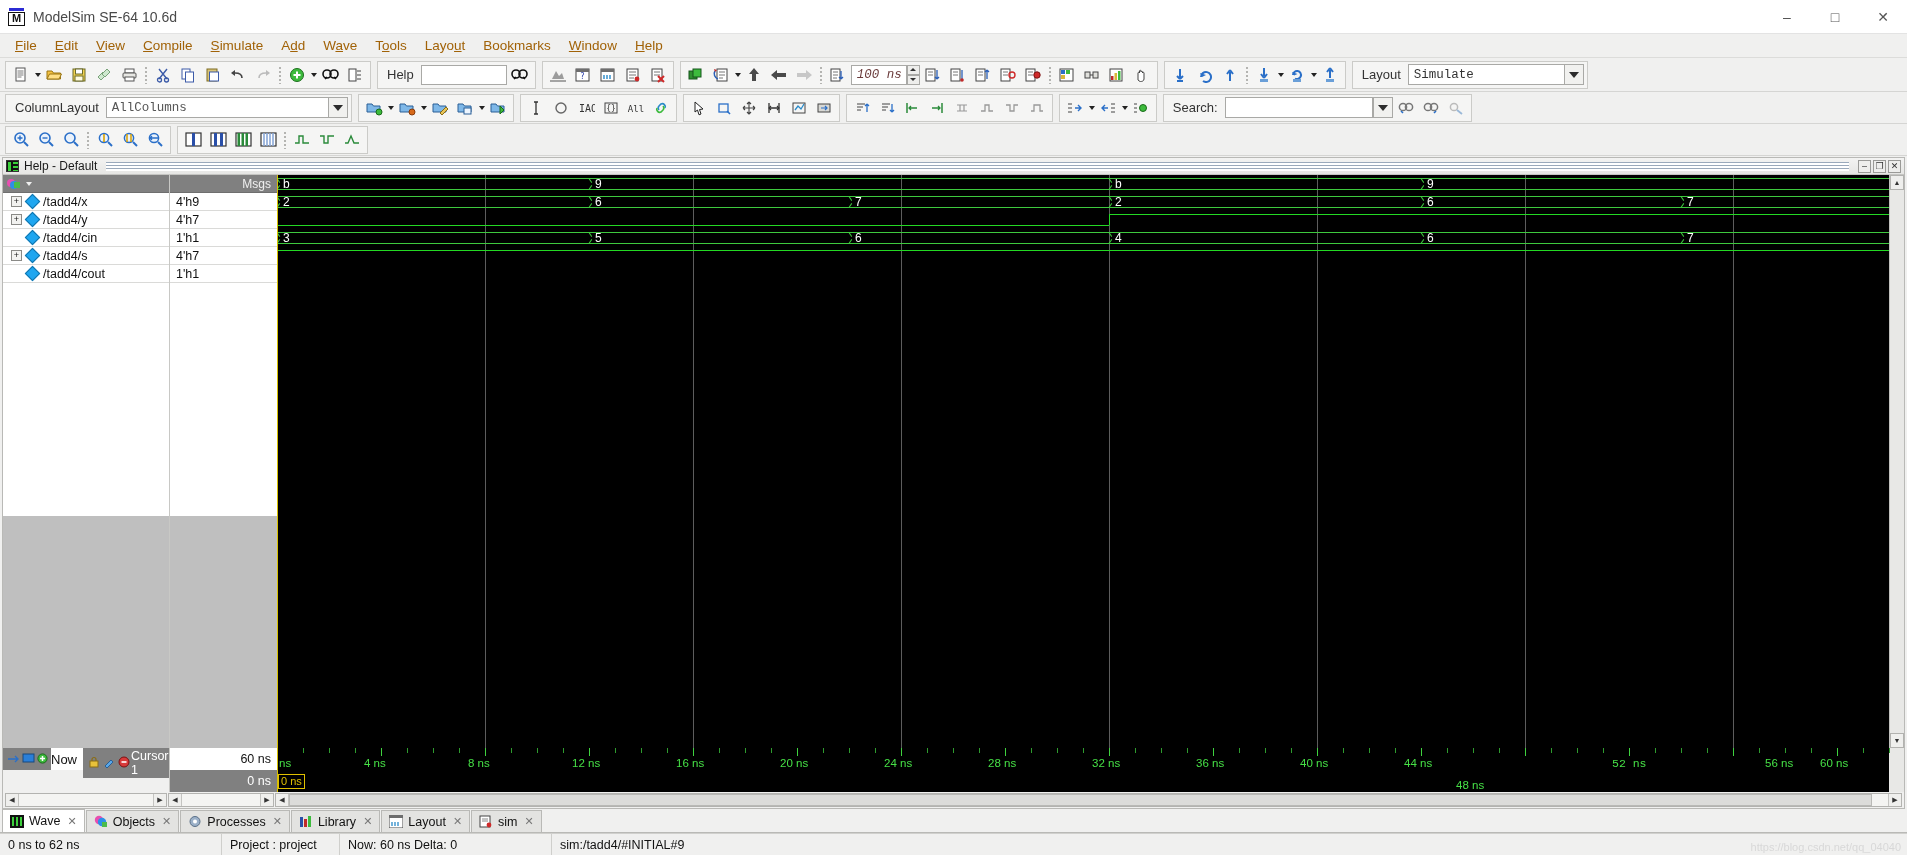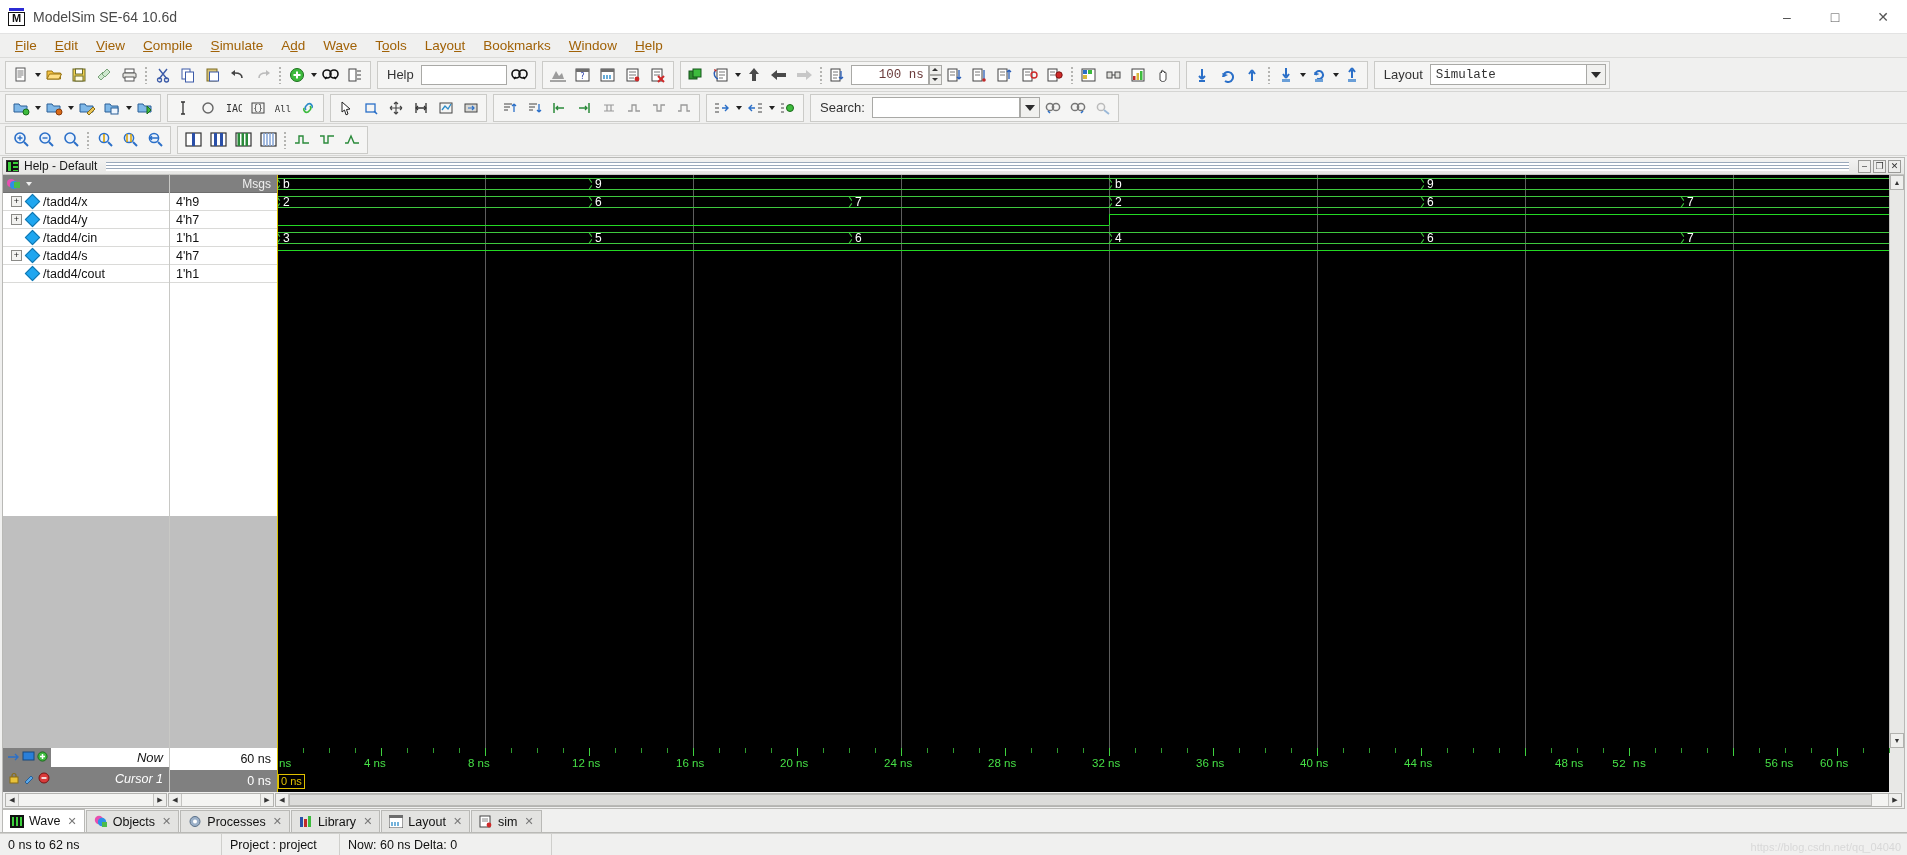--- a/index.html
+++ b/index.html
@@ -192,21 +192,21 @@
 
   .wave-vscroll {
     width:15px; flex:0 0 15px; background:#e8e8e6; border-left:1px solid #c0c0bd;
     display:flex; flex-direction:column; justify-content:space-between;
   }
   .vs-btn { height:15px; display:flex;align-items:center;justify-content:center;
             border:1px solid #b2b2af; background:#efefed; font-size:7px; color:#333; }
 
   
   .wave-foot { display:flex; flex:0 0 44px; height:44px; }
-  .foot-left { width:166px; flex:0 0 166px; display:flex; flex-direction:column;font-style:italic; }
+  .foot-left { width:166px; flex:0 0 166px; display:flex; flex-direction:row; }
   .foot-mid  { width:108px; flex:0 0 108px; display:flex; flex-direction:column; border-left:1px solid #c8c8c5;}
   .foot-right{ flex:1 1 auto; min-width:0; position:relative; background:#000; }
   .frow { height:30px; display:flex; align-items:center; font-size:12.5px; }
   .frow.now { background:#fff; color:#111; justify-content:flex-end; padding-right:6px; }
   .frow.cur { background:#808080; color:#fff; justify-content:flex-end; padding-right:6px; }
   .now-wrap { display:flex; width:100%; height:22px; }
   .now-icons { width:48px; flex:0 0 48px; background:#808080; display:flex; align-items:center; gap:2px; padding-left:4px; }
   .now-label { flex:1 1 auto; background:#fff; display:flex; align-items:center; justify-content:flex-end; padding-right:6px; }
   .cur-icons { width:48px; flex:0 0 48px; background:#808080; display:flex; align-items:center; gap:3px; padding-left:5px; }
   .cur-label { flex:1 1 auto; background:#808080; color:#fff; display:flex; align-items:center; justify-content:flex-end; padding-right:6px; }
@@ -455,21 +455,21 @@
           </svg>
       </div>
       <div class="tdot"></div>
       <div class="tbtn">
         <svg width="17" height="16" viewBox="0 0 17 16">
             <rect x="2" y="2" width="9" height="12" fill="#fff" stroke="#444"></rect>
             <path d="M4 5h5M4 8h5M4 11h4" stroke="#777"></path>
             <path d="M12 4v8M12 12l2-2M12 12l-2-2" stroke="#2a5fb8" stroke-width="1.3" fill="none"></path>
           </svg>
       </div>
-      <div class="tfield ro" style="width:78px;text-align:right;line-height:19px;color:#6a3a3a;">100 ns</div>
+      <div class="tfield ro" style="width:56px;text-align:right;line-height:19px;color:#6a3a3a;font-style:italic;">100 ns</div>
       <div class="spin">
         <div class="up">
             <i></i>
           </div>
         <div class="dn">
             <i></i>
           </div>
       </div>
       <div class="tbtn">
         <svg width="17" height="16" viewBox="0 0 17 16">
@@ -585,20 +585,29 @@
       <div class="combo">
         <div class="cinput" style="width:156px;color:#333;">Simulate</div>
         <div class="cbtn">
             <div class="dn"></div>
           </div>
       </div>
     </div>
   </div>
 
   <div class="toolbar-row tb2">
+    <div class="tgroup">
+      <span class="lbl">ColumnLayout</span>
+      <div class="combo">
+        <div class="cinput" style="width:222px;">AllColumns</div>
+        <div class="cbtn">
+            <div class="dn"></div>
+          </div>
+      </div>
+    </div>
 
     <div class="tgroup">
       <div class="tbtn">
         <svg width="18" height="16" viewBox="0 0 18 16">
             <path d="M2 12V4h5l1.5 2H15v6z" fill="#7fb8e8" stroke="#2a5f96"></path>
             <circle cx="14" cy="12" r="3" fill="#3dbb3d" stroke="#1a6b1a"></circle>
           </svg>
       </div>
       <div class="caret"></div>
       <div class="tbtn">
@@ -1194,21 +1203,21 @@
             <div class="tlabel" style="left: 191px;">8 ns</div>
             <div class="tlabel" style="left: 295px;">12 ns</div>
             <div class="tlabel" style="left: 399px;">16 ns</div>
             <div class="tlabel" style="left: 503px;">20 ns</div>
             <div class="tlabel" style="left: 607px;">24 ns</div>
             <div class="tlabel" style="left: 711px;">28 ns</div>
             <div class="tlabel" style="left: 815px;">32 ns</div>
             <div class="tlabel" style="left: 919px;">36 ns</div>
             <div class="tlabel" style="left: 1023px;">40 ns</div>
             <div class="tlabel" style="left: 1127px;">44 ns</div>
-            <div class="tlabel" style="left: 1278px;">48 ns</div>
+            <div class="tlabel" style="left: 1179px; margin-top: 22px;">48 ns</div>
             <div class="tlabel" style="left: 1335px; font-family: Liberation Mono, monospace;">52 ns</div>
             <div class="tlabel" style="left: 1488px;">56 ns</div>
             <div class="tlabel" style="left: 1543px;">60 ns</div>
             <div class="cursor-tick" style="left: 0px;"></div>
             <div class="cursor-badge" style="left: 1px;">0 ns</div>
           </div>
       </div>
       <div style="width:15px;flex:0 0 15px;background:#e8e8e6;"></div>
     </div>
 
@@ -1287,16 +1296,17 @@
           </svg></span>
         <span>sim</span>
         <span class="x">✕</span>
       </div>
     </div>
 
   <div class="statusbar">
     <div class="sb-cell" style="width:222px;">0 ns to 62 ns</div>
     <div class="sb-cell" style="width:118px;">Project : project</div>
     <div class="sb-cell" style="width:212px;">Now: 60 ns  Delta: 0</div>
+    <div class="sb-cell grow">sim:/tadd4/#INITIAL#9</div>
   </div>
 
   <div class="watermark">https://blog.csdn.net/qq_04040</div>
 </div>
 
 </body></html>

